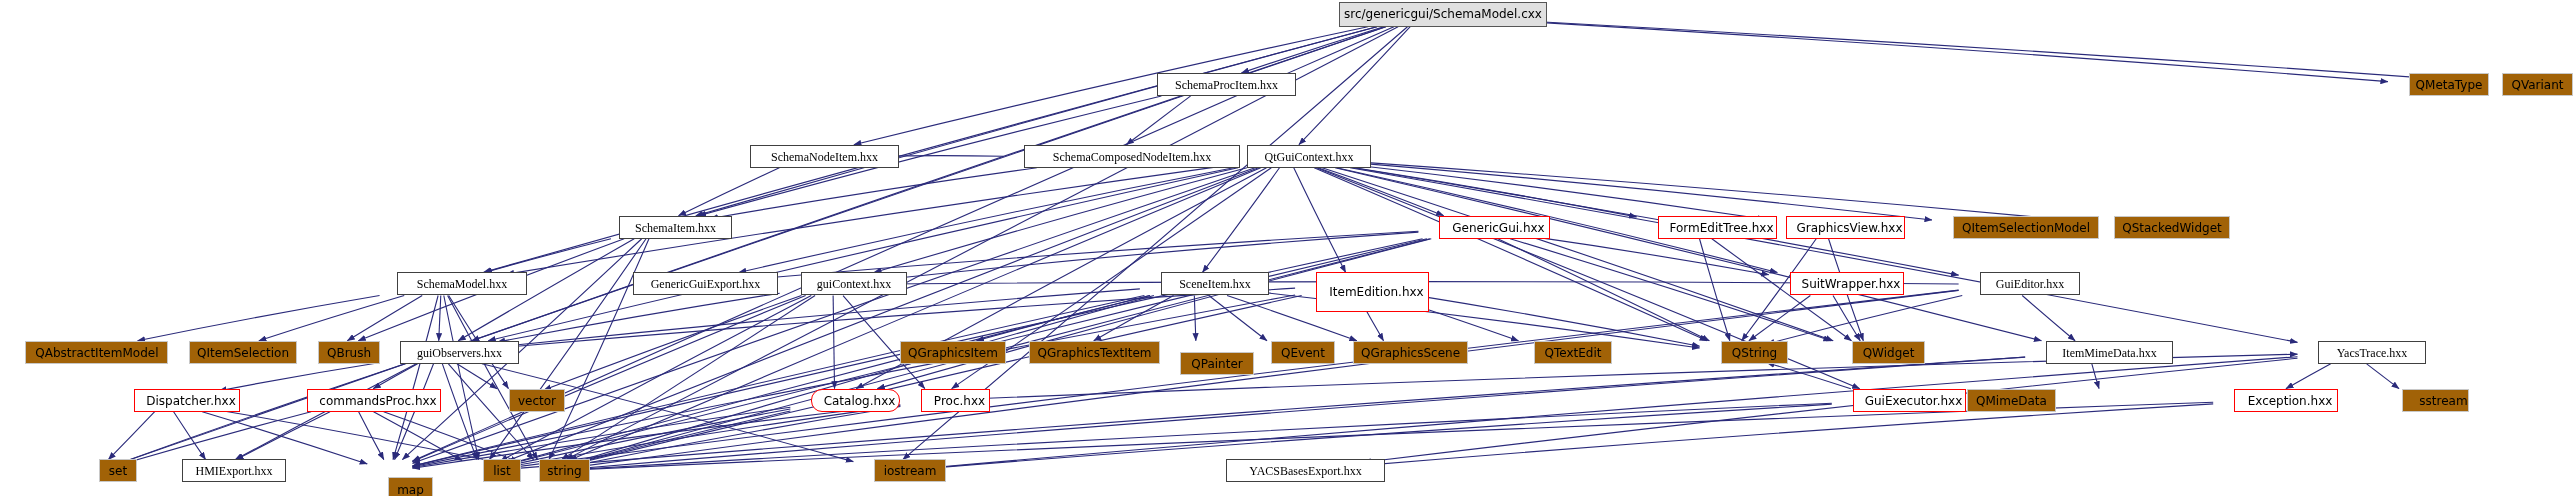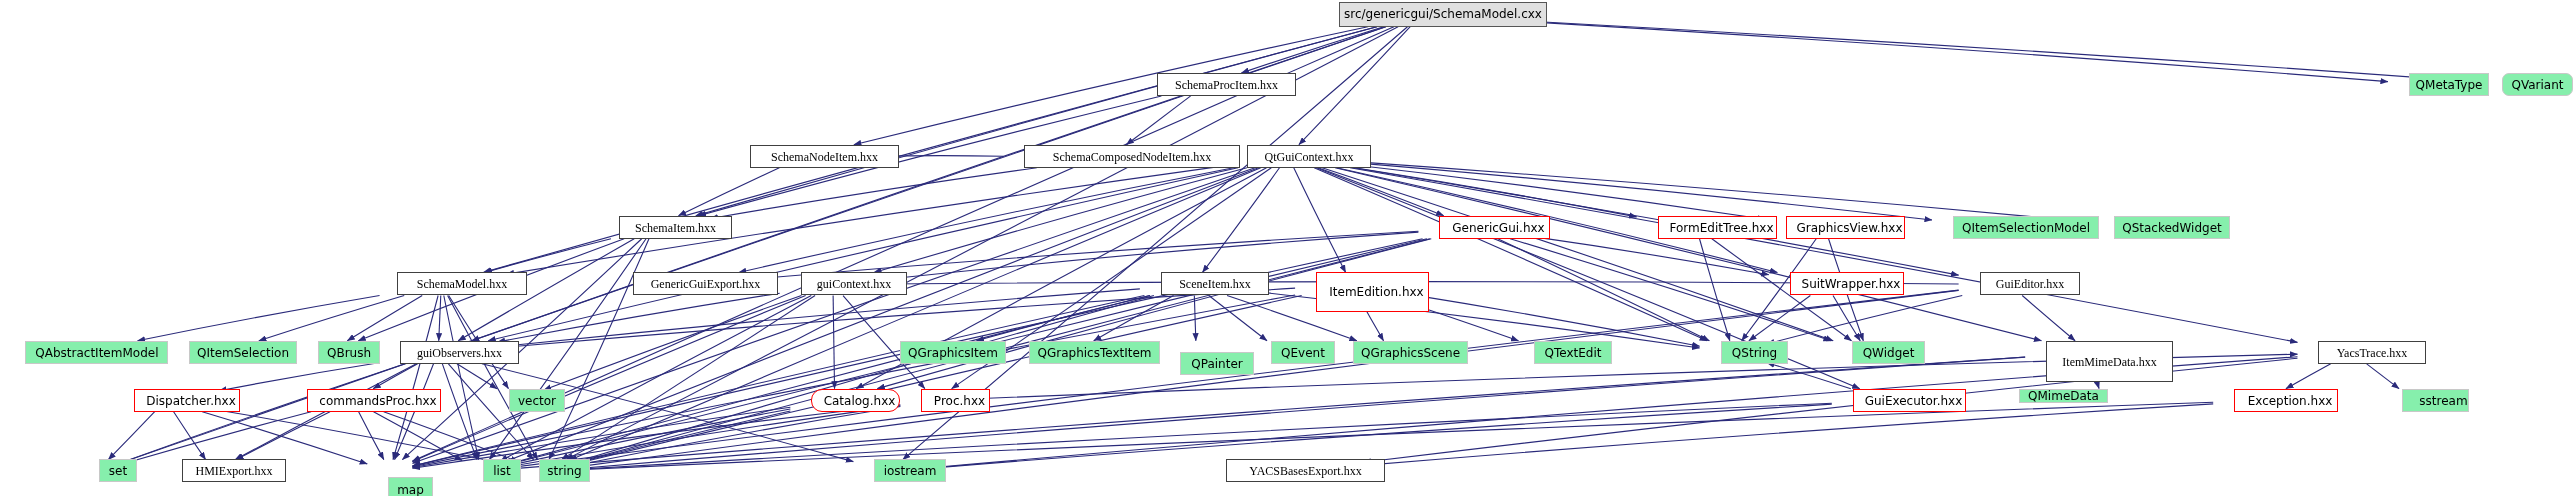--- a/index.html
+++ b/index.html
@@ -23,21 +23,21 @@
     font-size:12px;
     color:#000000;
     letter-spacing:0px;
     line-height:1;
     z-index:5;
     margin-left:21px;
   }
   .node.root{border:1.3px solid #555555;background:#e0e0e0;}
   .node.hdr{border:1.3px solid #404040;background:#ffffff;font-family:Liberation Serif, serif;}
   .node.red{border:1.3px solid #ff0000;background:#ffffff;padding-left:8px;}
-  .node.sys{border:1.1px solid #c8c8c8;background:#86efac;}
+  .node.sys{border:1.1px solid #c8c8c8;background:#a16207;}
 </style>
 </head>
 <body>
 
 <div id="graph">
   <svg id="edges" xmlns="http://www.w3.org/2000/svg" viewBox="0 0 2904 560" width="2576" height="497">
     <defs>
       <marker id="ah" markerWidth="9" markerHeight="7" refX="8.5" refY="3.5" orient="auto" markerUnits="userSpaceOnUse">
         <path d="M0,0 L9,3.5 L0,7 z" fill="#2a2a7a"></path>
       </marker>
@@ -182,21 +182,21 @@
   <div id="node-layer">
       <div class="node root" style="left: 1318px; top: 1.8px; width: 208px; height: 25px;">
         <span>src/genericgui/SchemaModel.cxx</span>
       </div>
       <div class="node hdr" style="left: 1136px; top: 73px; width: 139px; height: 23px;">
         <span>SchemaProcItem.hxx</span>
       </div>
       <div class="node sys" style="left: 2388px; top: 73px; width: 80px; height: 23px;">
         <span>QMetaType</span>
       </div>
-      <div class="node sys" style="left: 2481px; top: 73px; width: 71px; height: 23px; border-radius: 7px;">
+      <div class="node sys" style="left: 2481px; top: 73px; width: 71px; height: 23px;">
         <span>QVariant</span>
       </div>
       <div class="node hdr" style="left: 729px; top: 145px; width: 149px; height: 23px;">
         <span>SchemaNodeItem.hxx</span>
       </div>
       <div class="node hdr" style="left: 1003px; top: 145px; width: 216px; height: 23px;">
         <span>SchemaComposedNodeItem.hxx</span>
       </div>
       <div class="node hdr" style="left: 1226px; top: 145px; width: 124px; height: 23px;">
         <span>QtGuiContext.hxx</span>
@@ -269,21 +269,21 @@
       </div>
       <div class="node sys" style="left: 1513px; top: 341px; width: 78px; height: 23px;">
         <span>QTextEdit</span>
       </div>
       <div class="node sys" style="left: 1700px; top: 341px; width: 67px; height: 23px;">
         <span>QString</span>
       </div>
       <div class="node sys" style="left: 1831px; top: 341px; width: 73px; height: 23px;">
         <span>QWidget</span>
       </div>
-      <div class="node hdr" style="left: 2025px; top: 341px; width: 127px; height: 41px;">
+      <div class="node hdr" style="left: 2025px; top: 341px; width: 127px; height: 23px;">
         <span>ItemMimeData.hxx</span>
       </div>
       <div class="node hdr" style="left: 2297px; top: 341px; width: 108px; height: 23px;">
         <span>YacsTrace.hxx</span>
       </div>
       <div class="node red" style="left: 113px; top: 389px; width: 106px; height: 23px;">
         <span>Dispatcher.hxx</span>
       </div>
       <div class="node red" style="left: 286px; top: 389px; width: 134px; height: 23px;">
         <span>commandsProc.hxx</span>
@@ -293,21 +293,21 @@
       </div>
       <div class="node red" style="left: 790px; top: 389px; width: 89px; height: 23px; border-radius: 11px;">
         <span>Catalog.hxx</span>
       </div>
       <div class="node red" style="left: 900px; top: 389px; width: 69px; height: 23px;">
         <span>Proc.hxx</span>
       </div>
       <div class="node red" style="left: 1832px; top: 389px; width: 113px; height: 23px;">
         <span>GuiExecutor.hxx</span>
       </div>
-      <div class="node sys" style="left: 1998px; top: 389px; width: 89px; height: 14px;">
+      <div class="node sys" style="left: 1946px; top: 389px; width: 89px; height: 23px;">
         <span>QMimeData</span>
       </div>
       <div class="node red" style="left: 2213px; top: 389px; width: 104px; height: 23px;">
         <span>Exception.hxx</span>
       </div>
       <div class="node sys" style="left: 2381px; top: 389px; width: 67px; height: 23px; padding-left: 16px;">
         <span>sstream</span>
       </div>
       <div class="node sys" style="left: 78px; top: 459px; width: 38px; height: 23px;">
         <span>set</span>

